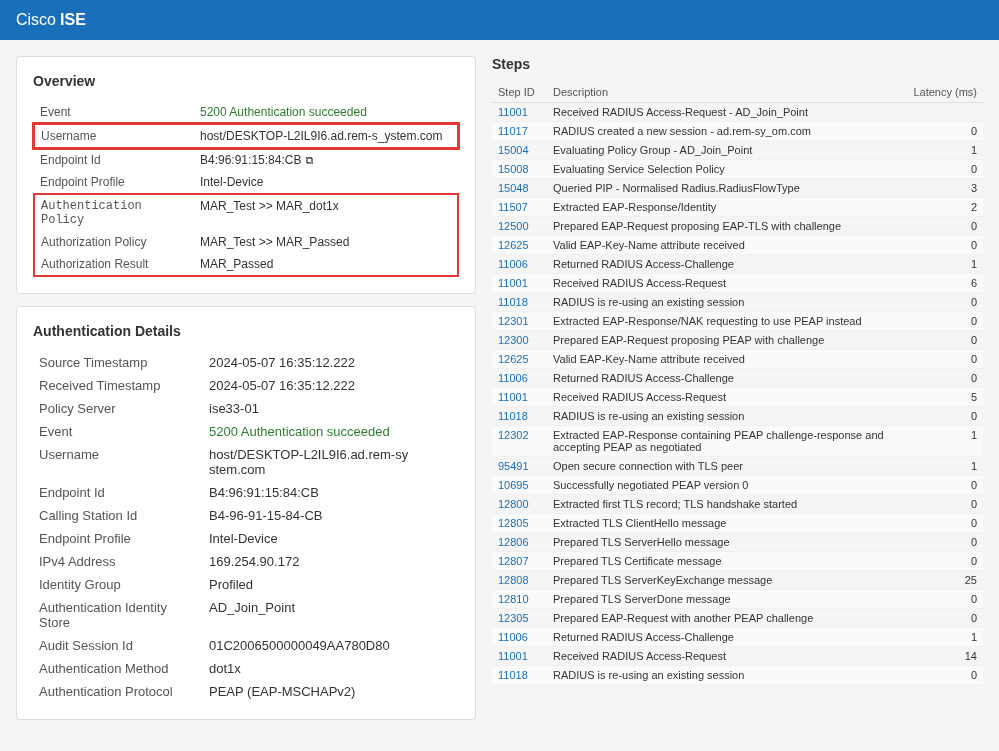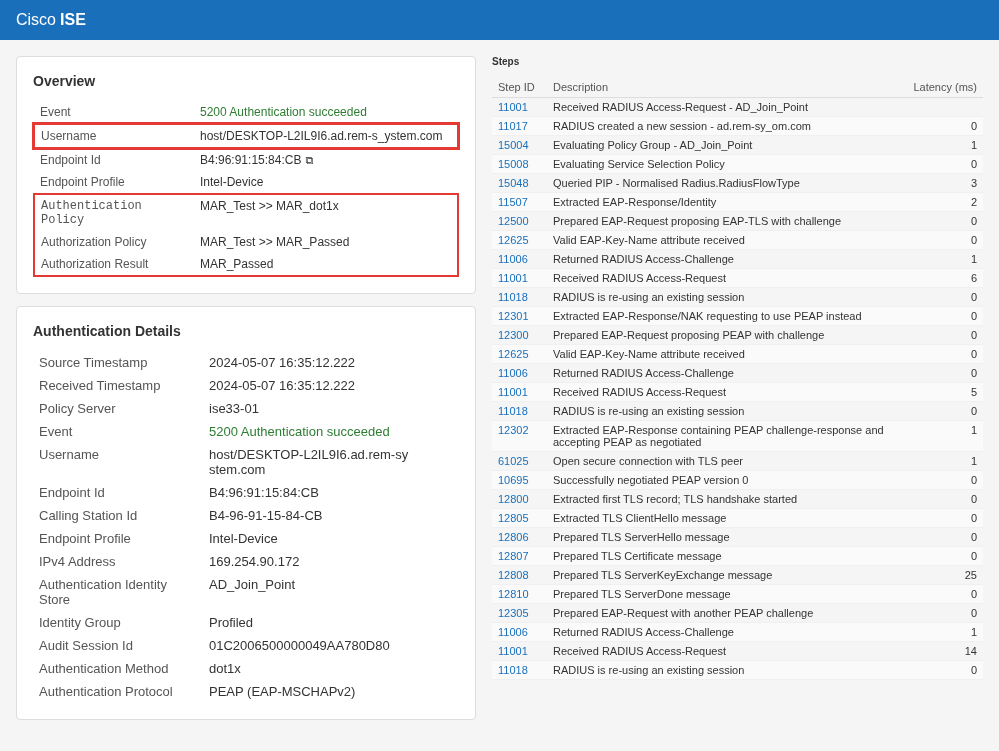--- a/index.html
+++ b/index.html
@@ -70,21 +70,21 @@
     .overview-table tr td:last-child {
       color: #333;
     }
 
     .link-green {
       color: #2e7d32;
       text-decoration: none;
     }
 
     .steps-section h2 {
-      font-size: 10px;
+      font-size: 14px;
       font-weight: bold;
       margin-bottom: 10px;
       color: #333;
     }
 
     .steps-table {
       width: 100%;
       border-collapse: collapse;
       font-size: 11px;
     }
@@ -213,26 +213,26 @@
             </tr>
             <tr>
               <td style="color: rgb(85, 85, 85); width: 170px;">Endpoint Profile</td>
               <td>Intel-Device</td>
             </tr>
             <tr>
               <td style="color: rgb(85, 85, 85); width: 170px;">IPv4 Address</td>
               <td>169.254.90.172</td>
             </tr>
             <tr>
+              <td style="color: rgb(85, 85, 85); width: 170px;">Identity Group</td>
+              <td>Profiled</td>
+            </tr>
+            <tr>
               <td style="color: rgb(85, 85, 85); width: 170px;">Authentication Identity Store</td>
               <td>AD_Join_Point</td>
-            </tr>
-            <tr>
-              <td style="color: rgb(85, 85, 85); width: 170px;">Identity Group</td>
-              <td>Profiled</td>
             </tr>
             <tr>
               <td style="color: rgb(85, 85, 85); width: 170px;">Audit Session Id</td>
               <td>01C2006500000049AA780D80</td>
             </tr>
             <tr>
               <td style="color: rgb(85, 85, 85); width: 170px;">Authentication Method</td>
               <td>dot1x</td>
             </tr>
             <tr>
@@ -341,21 +341,21 @@
               <td style="color: rgb(26, 111, 186);">11018</td>
               <td>RADIUS is re-using an existing session</td>
               <td style="text-align: right;">0</td>
             </tr>
             <tr>
               <td style="color: rgb(26, 111, 186);">12302</td>
               <td>Extracted EAP-Response containing PEAP challenge-response and accepting PEAP as negotiated</td>
               <td style="text-align: right;">1</td>
             </tr>
             <tr>
-              <td style="color: rgb(26, 111, 186);">61025</td>
+              <td style="color: rgb(26, 111, 186);">95491</td>
               <td>Open secure connection with TLS peer</td>
               <td style="text-align: right;">1</td>
             </tr>
             <tr>
               <td style="color: rgb(26, 111, 186);">10695</td>
               <td>Successfully negotiated PEAP version 0</td>
               <td style="text-align: right;">0</td>
             </tr>
             <tr>
               <td style="color: rgb(26, 111, 186);">12800</td>

